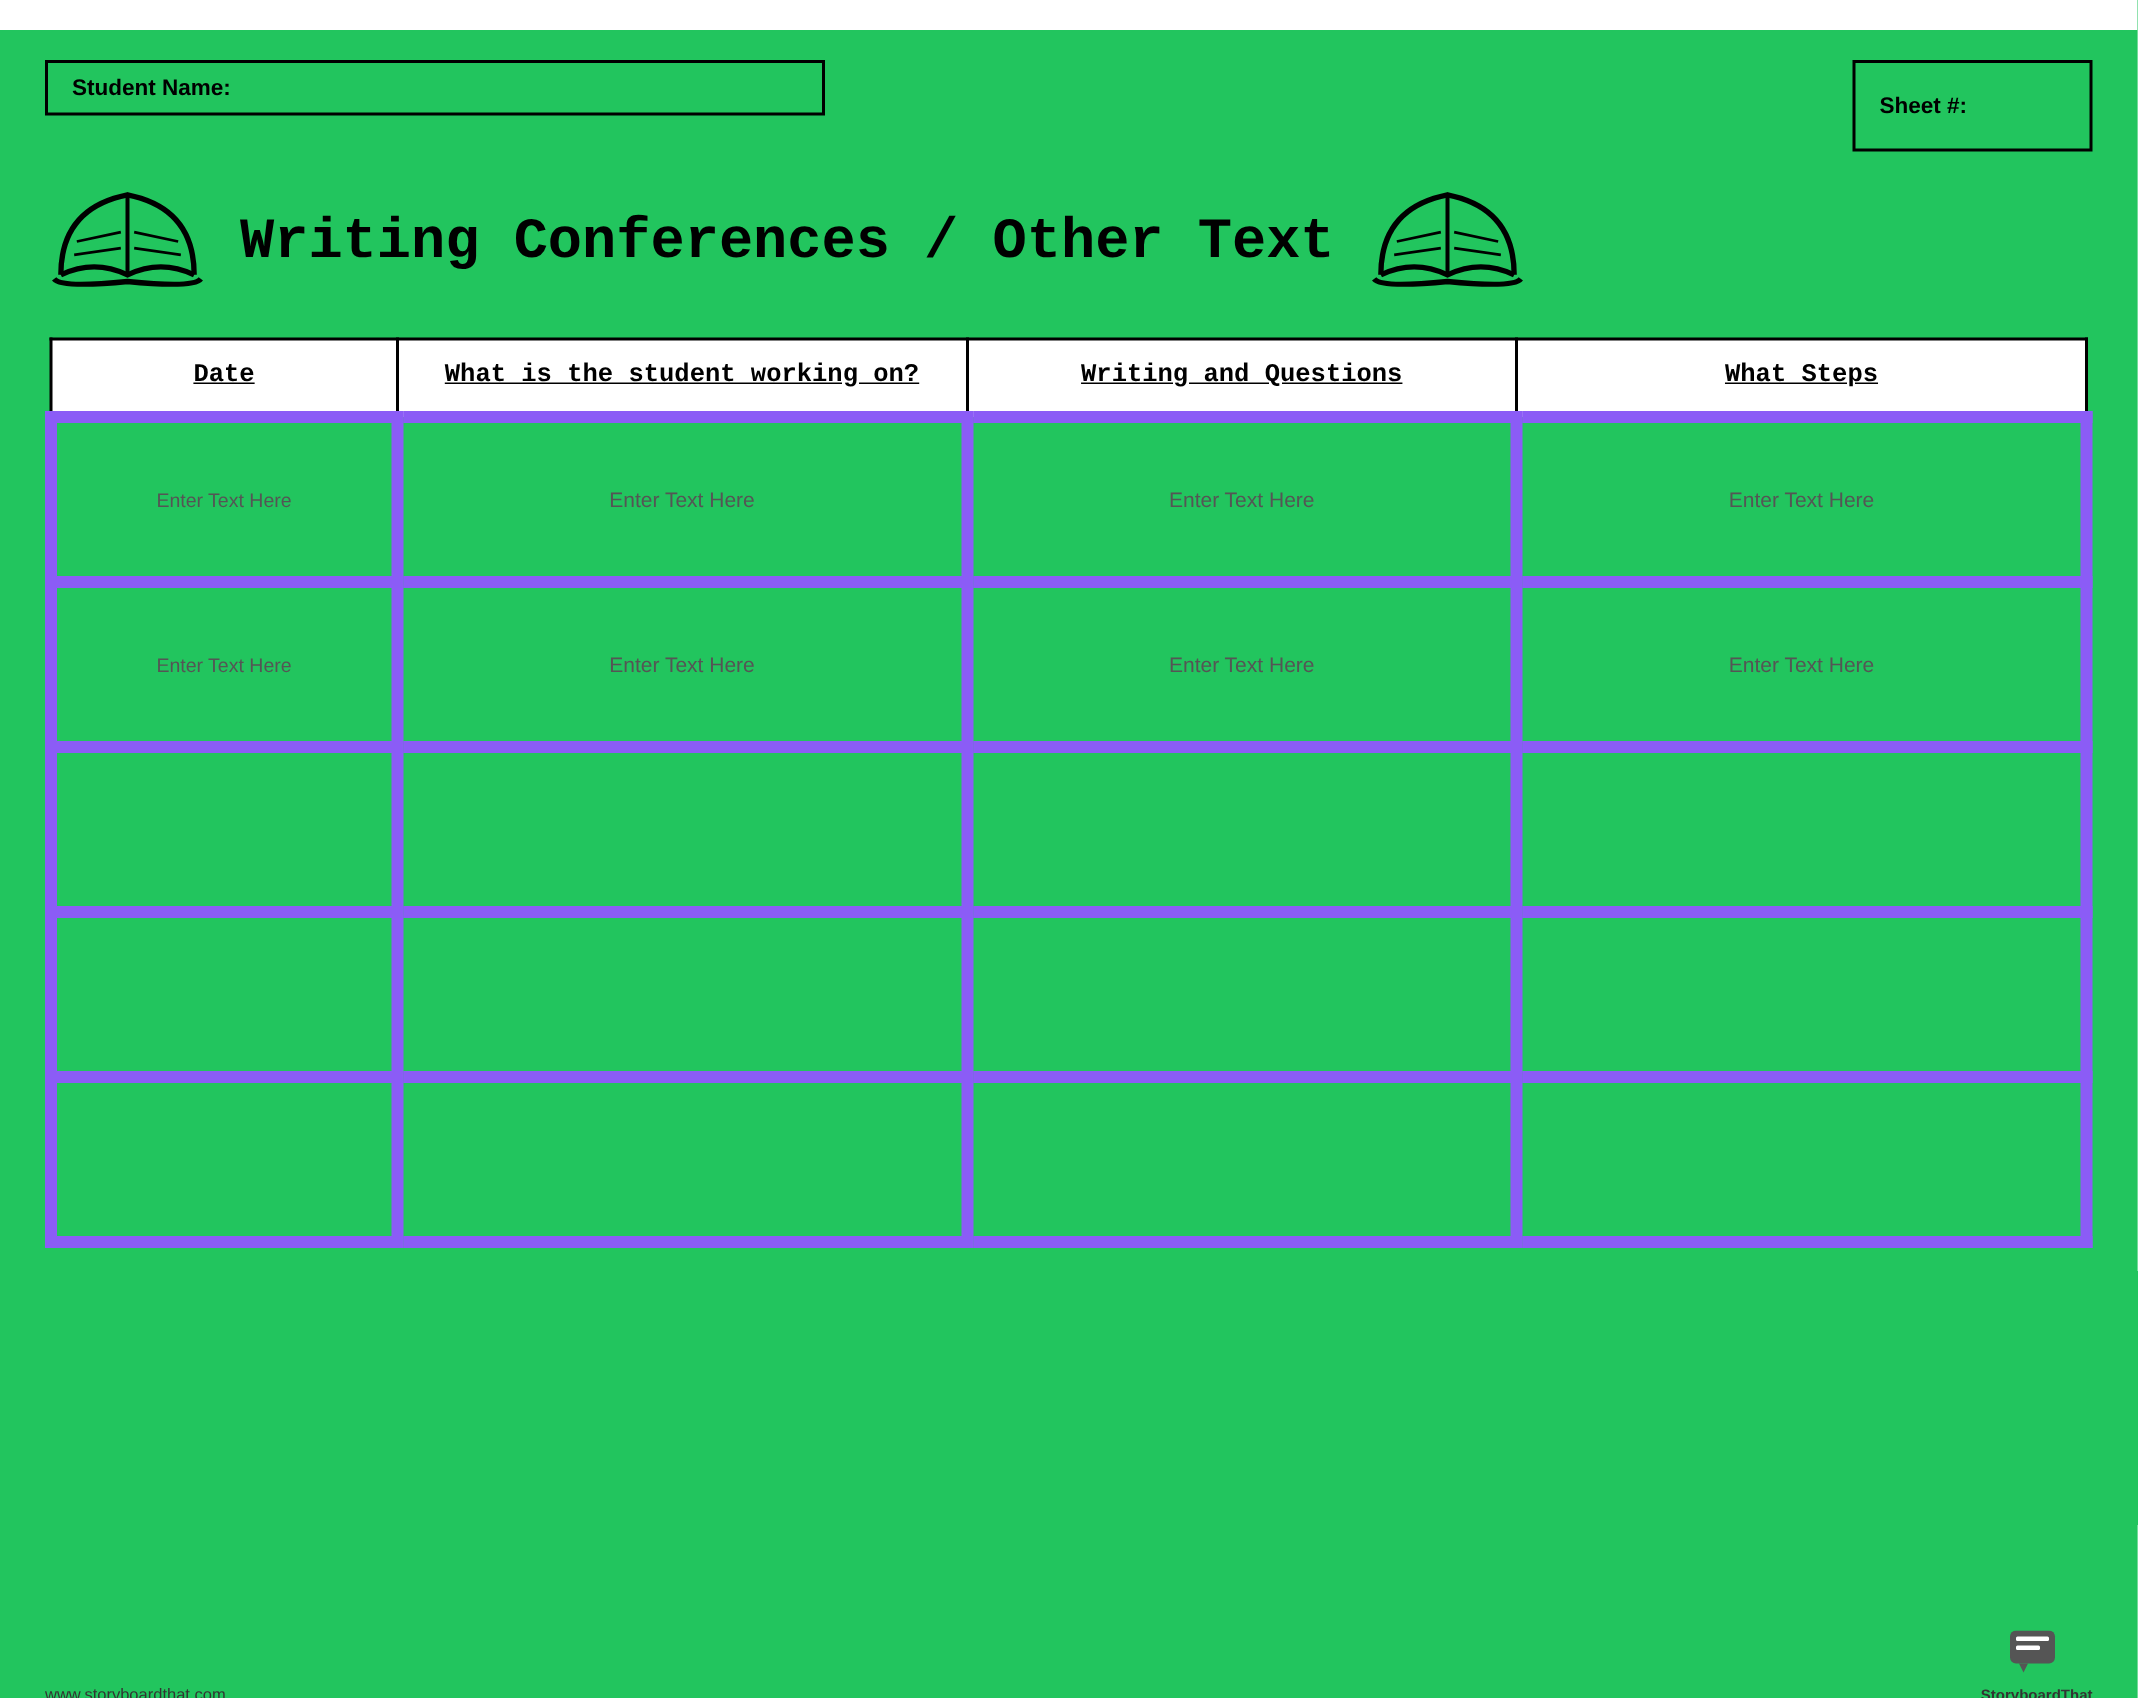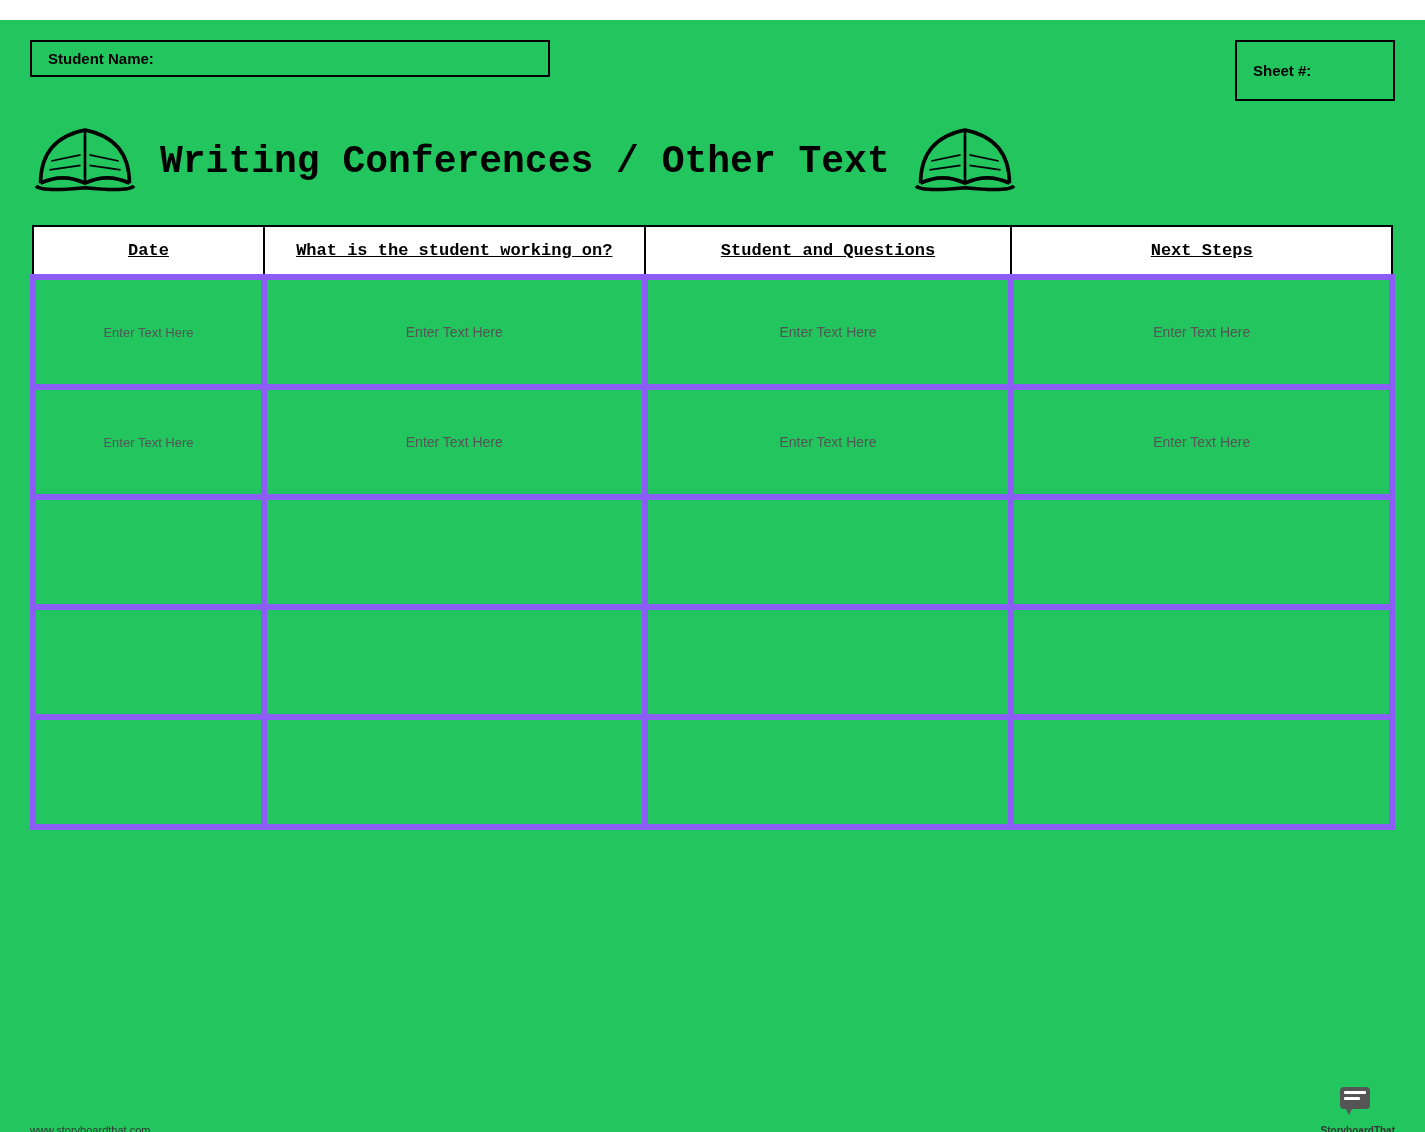--- a/index.html
+++ b/index.html
@@ -89,21 +89,21 @@
       text-decoration: underline;
       font-family: Liberation Mono, monospace;
       background: #fff;
     }
 
     .conf-table thead tr {
       border-bottom: 5px solid #000;
     }
 
     .conf-table tbody tr td {
-      border: 6px solid #8b5cf6;
+      border: 8px solid #8b5cf6;
       padding: 10px 14px;
       text-align: center;
       font-size: 14px;
       color: #555;
       height: 110px;
       vertical-align: middle;
     }
 
     .conf-table tbody tr td.date-cell {
       font-size: 13px;
@@ -182,23 +182,23 @@
   </div>
 
   <table class="conf-table">
     <thead>
       <tr>
         <th style="width:17%">Date</th>
         <th style="width:28%">
           <span>What is the student working on?</span>
         </th>
         <th style="width:27%">
-          <span>Student and Questions</span>
+          <span>Writing and Questions</span>
         </th>
-        <th style="width:28%">Next Steps</th>
+        <th style="width:28%">What Steps</th>
       </tr>
     </thead>
     <tbody>
 
       <tr>
         <td class="date-cell">
           <span>Enter Text Here</span>
         </td>
         <td>
           <span>Enter Text Here</span>

